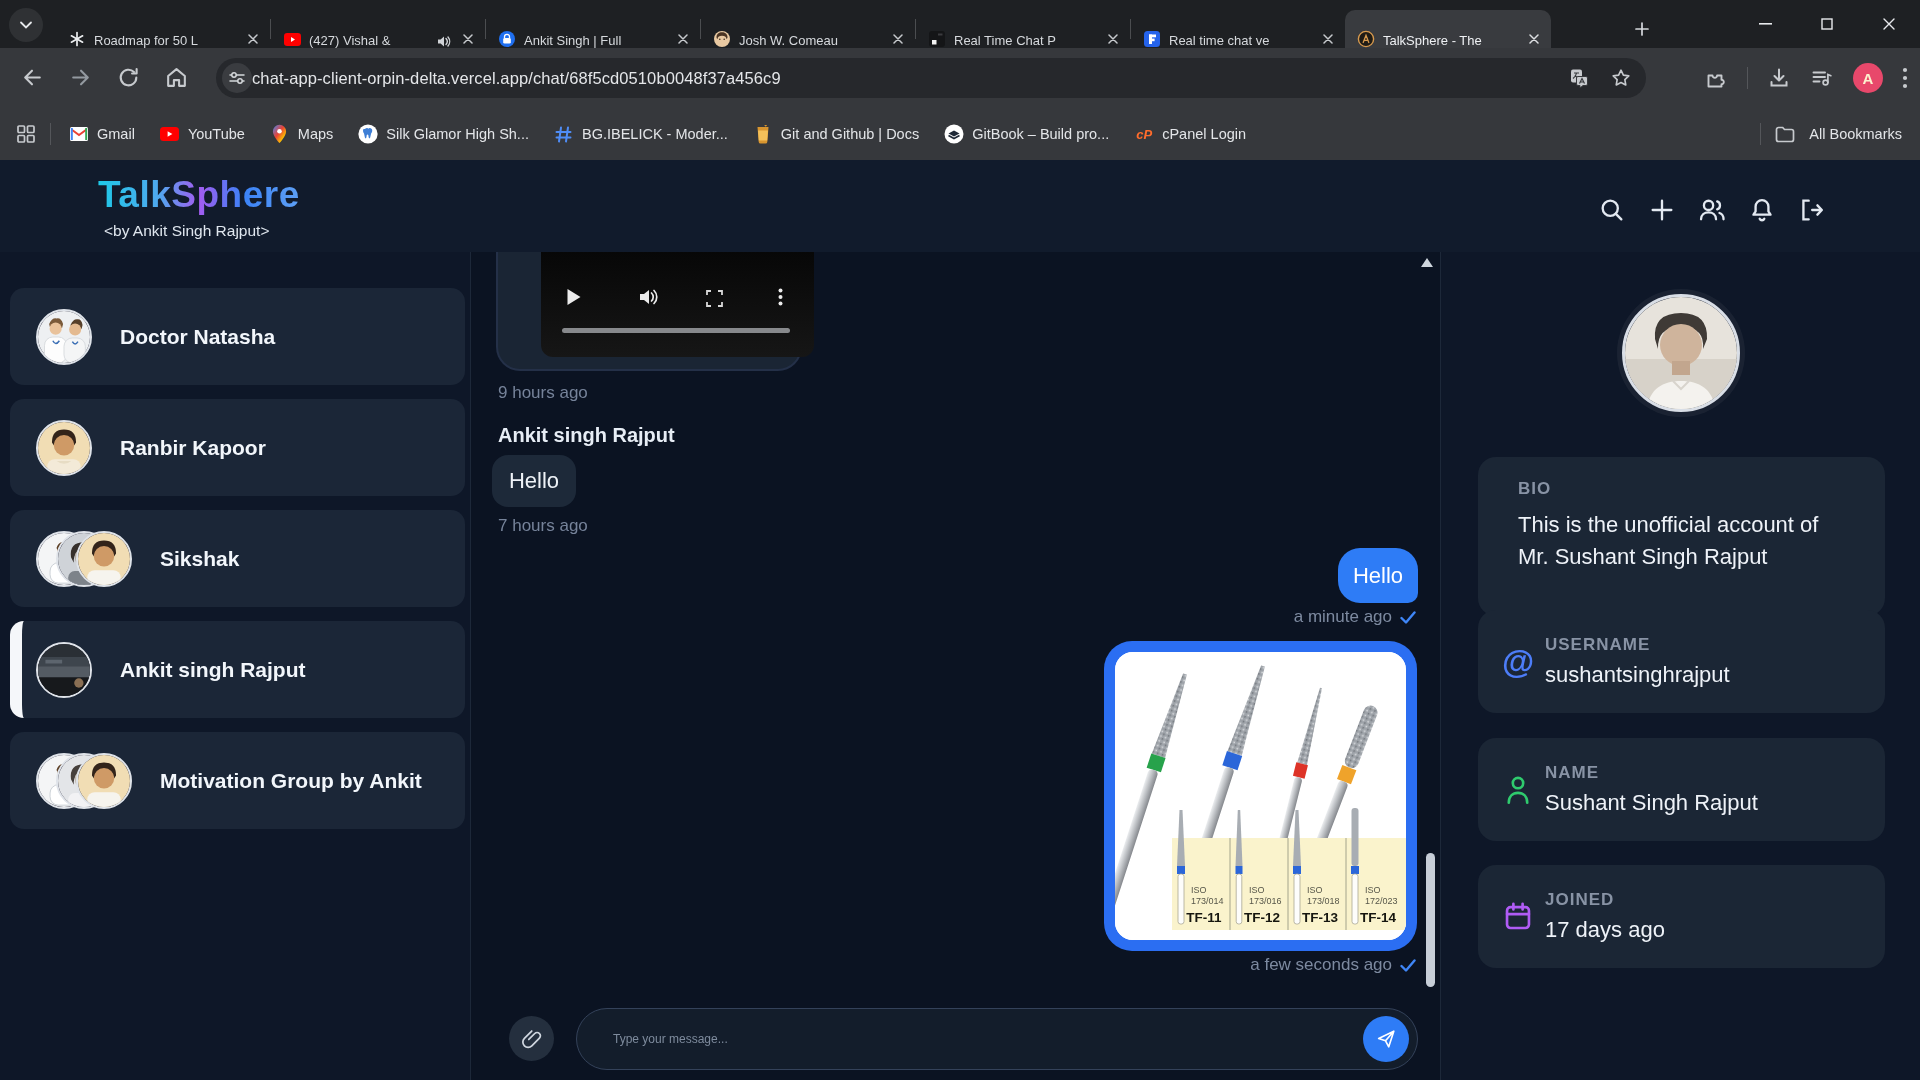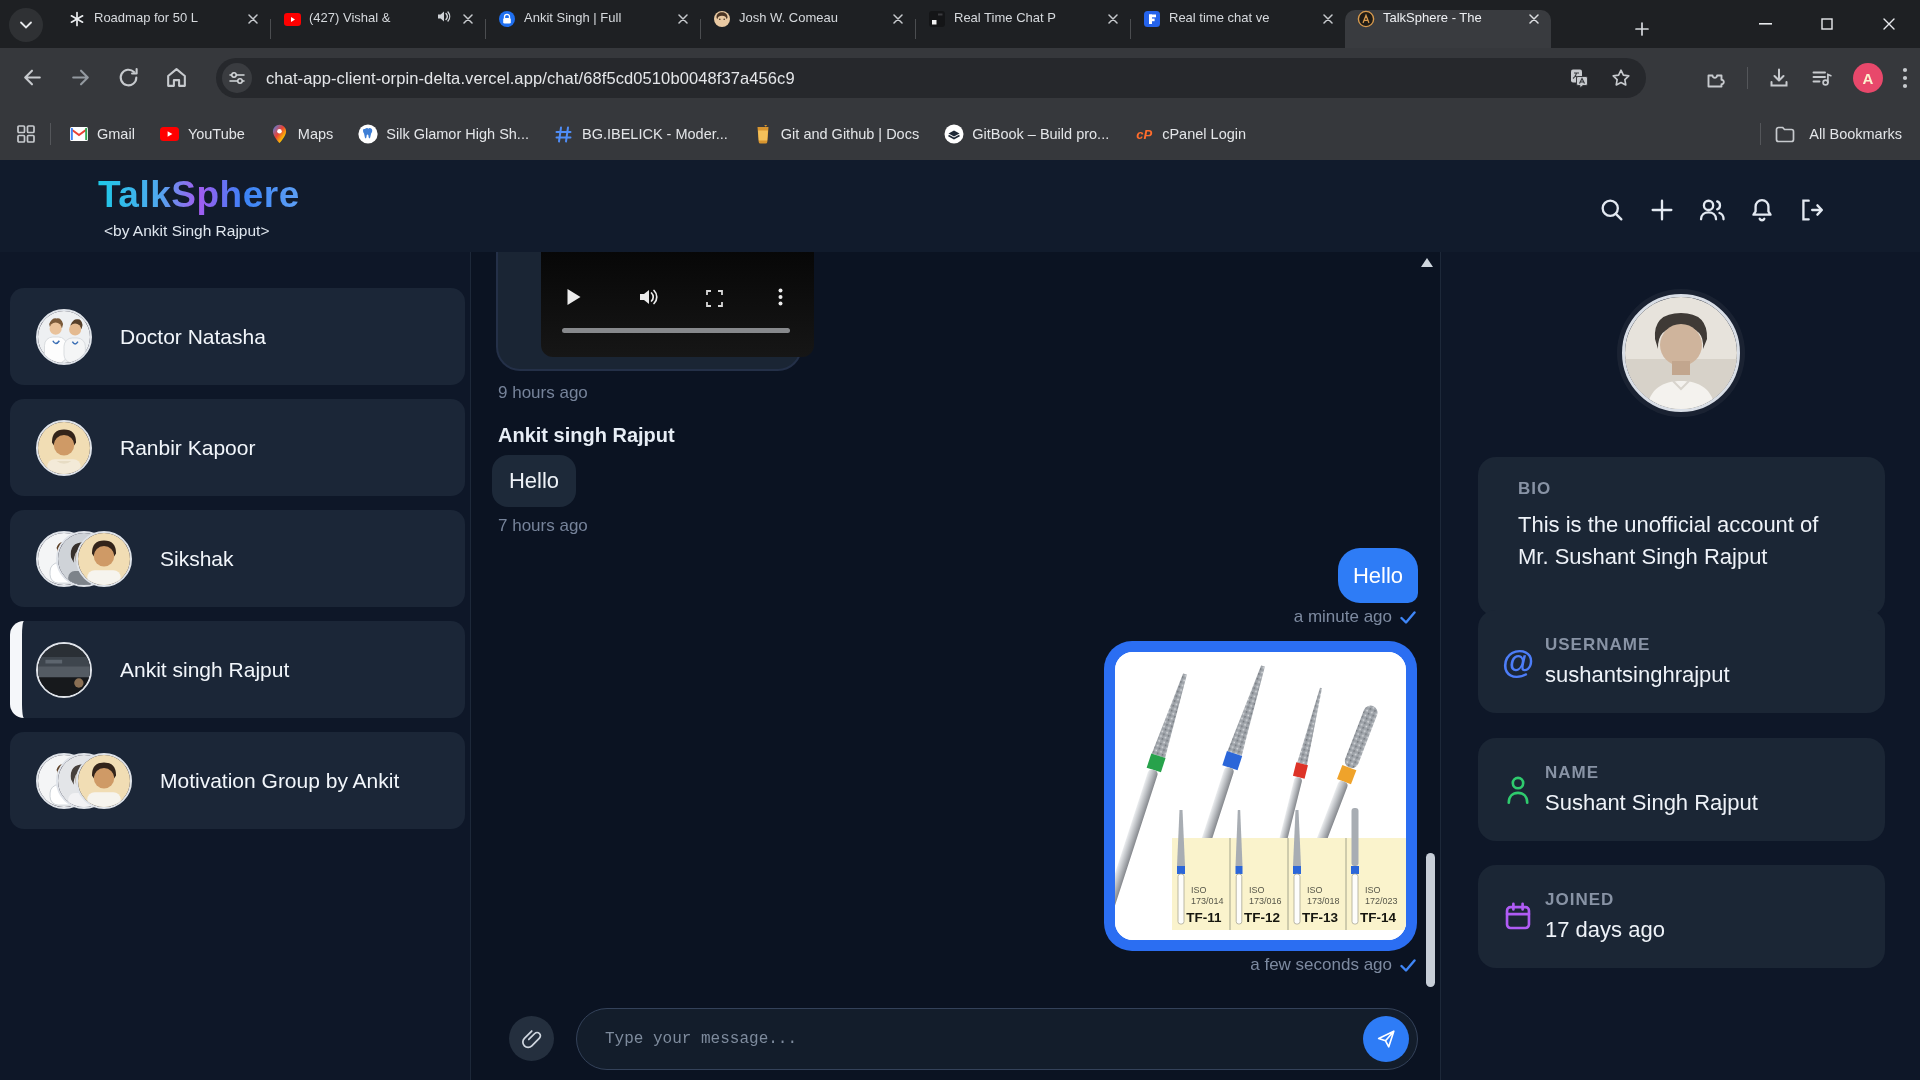--- a/index.html
+++ b/index.html
@@ -4,36 +4,36 @@
 <style>
   *{box-sizing:border-box;margin:0;padding:0}
   html,body{width:1920px;height:1080px;overflow:hidden}
   body{font-family:"Liberation Sans",sans-serif;background:#0c1423;position:relative}
   svg{display:block}
 
   
   #tabstrip{position:absolute;top:0;left:0;width:1920px;height:48px;background:#1e2023}
   .tab-search{position:absolute;left:9px;top:8px;width:34px;height:34px;border-radius:50%;background:#2f3134;display:flex;align-items:center;justify-content:center}
   #tabs{position:absolute;left:56px;top:10px;height:38px;display:flex;align-items:center}
-  .tab{width:214px;height:38px;display:flex;align-items:flex-start;gap:8px;padding:0 8px 0 12px;color:#d6d9dd;font-size:13px;cursor:default;position:relative}
+  .tab{width:214px;height:38px;display:flex;align-items:flex-end;gap:8px;padding:0 8px 0 12px;color:#d6d9dd;font-size:13px;cursor:default;position:relative}
   .tab.active{background:#393b3f;border-radius:10px 10px 0 0;color:#eef0f3;width:206px}
   .tab-title{flex:1;white-space:nowrap;overflow:hidden;-webkit-mask-image:linear-gradient(90deg,#000 82%,transparent);mask-image:linear-gradient(90deg,#000 82%,transparent)}
   .tsep{width:1px;height:20px;background:#4b4d50}
   .fav{width:18px;height:18px;flex-shrink:0;display:flex;align-items:center;justify-content:center}
   .tab-close{width:18px;height:18px;border-radius:50%;display:flex;align-items:center;justify-content:center;flex-shrink:0}
   .newtab{position:absolute;left:1628px;top:15px;width:28px;height:28px;display:flex;align-items:center;justify-content:center}
   #winbtns{position:absolute;right:0;top:0;height:48px;display:flex}
   .winbtn{width:62px;height:48px;display:flex;align-items:center;justify-content:center}
 
   
   #toolbar{position:absolute;top:48px;left:0;width:1920px;height:60px;background:#36383c}
   .navic{position:absolute;top:17px}
   #omnibox{position:absolute;left:216px;top:10px;width:1430px;height:40px;border-radius:20px;background:#26282c;display:flex;align-items:center}
   .sitechip{width:30px;height:30px;border-radius:50%;background:#3a3c40;margin-left:6px;display:flex;align-items:center;justify-content:center}
-  #urltext{margin-left:14px;font-size:16.5px;color:#e4e6e9;letter-spacing:.1px;white-space:nowrap}
+  #urltext{font-size:16.5px;color:#e4e6e9;letter-spacing:.1px;white-space:nowrap}
   .omniright{position:absolute;display:flex;align-items:center}
   #toolright{position:absolute;right:12px;top:0;height:60px;display:flex;align-items:center;gap:19px}
   .tsep2{width:1px;height:22px;background:#54565a}
   .avatarbtn{width:30px;height:30px;border-radius:50%;background:#e8486b;color:#fdf2cf;font-size:15px;font-weight:bold;display:flex;align-items:center;justify-content:center}
 
   
   #bookmarks{position:absolute;top:108px;left:0;width:1920px;height:52px;background:#36383c;display:flex;align-items:center}
   .bm{display:flex;align-items:center;gap:8px;font-size:14.5px;color:#e3e5e8;margin-right:25px;white-space:nowrap}
   .bmicon{width:20px;height:20px;display:flex;align-items:center;justify-content:center}
   #allbm{position:absolute;right:18px;display:flex;align-items:center;gap:14px;font-size:14.5px;color:#e3e5e8}
@@ -47,41 +47,41 @@
   #appsub{position:absolute;left:104px;top:62px;font-size:15.5px;color:#dfe6ee}
   .hicon{position:absolute;top:34px;width:32px;height:32px;display:flex;align-items:center;justify-content:center}
 
   
   #sidebar{position:absolute;left:0;top:92px;width:470px;height:828px;padding-top:36px}
   .sitem{margin:0 5px 14px 10px;height:97px;background:#1b2637;border-radius:14px;display:flex;align-items:center;padding-left:26px}
   .sitem.selected{border-left:12px solid #f5f7fa;padding-left:14px}
   .av{width:56px;height:56px;border-radius:50%;overflow:hidden;flex-shrink:0;border:2px solid #dfe3e9;background:#223}
   .avstack{display:flex}
   .avstack .av+.av{margin-left:-36px}
-  .sname{margin-left:28px;font-size:21px;font-weight:normal;color:#f2f6fb}
+  .sname{margin-left:28px;font-size:21px;font-weight:bold;color:#f2f6fb}
 
   
   #chatcol{position:absolute;left:470px;top:92px;width:971px;height:828px;background:#0b1322;border-left:1px solid #1d2839;border-right:1px solid #1d2839}
   #vidbubble{position:absolute;left:25px;top:0;width:306px;height:119px;background:#1a2534;border:2px solid #243048;border-top:none;border-radius:0 0 24px 24px}
   #video{position:absolute;left:43px;top:0;width:273px;height:105px;background:linear-gradient(#070707,#161616);border-radius:0 0 12px 12px}
   .vctl{position:absolute;width:30px;height:30px;display:flex;align-items:center;justify-content:center}
   #vprogress{position:absolute;left:21px;top:76px;width:228px;height:5px;border-radius:3px;background:#87898c}
   .tstamp{position:absolute;font-size:17px;color:#76839a}
   #sendername{position:absolute;left:27px;top:172px;font-size:20px;font-weight:bold;color:#e7edf5}
   #inbubble{position:absolute;left:21px;top:203px;width:84px;height:52px;background:#1d2939;border-radius:16px;display:flex;align-items:center;justify-content:center;font-size:22px;color:#eef2f7}
   #outbubble{position:absolute;left:867px;top:296px;width:80px;height:55px;background:#2e7cf6;border-radius:22px 22px 10px 22px;display:flex;align-items:center;justify-content:center;font-size:22px;color:#fff}
   .meta{position:absolute;right:24px;display:flex;align-items:center;gap:8px;font-size:17px;color:#7d8aa0}
   #imgcard{position:absolute;left:633px;top:389px;width:313px;height:310px;background:#2b6ef2;border-radius:28px;padding:11px}
   #imginner{width:291px;height:288px;border-radius:18px;overflow:hidden;background:#fff}
   #chatscroll-arrow{position:absolute;right:7px;top:6px;width:0;height:0;border-left:6px solid transparent;border-right:6px solid transparent;border-bottom:9px solid #cfd6de}
   #chatscroll-thumb{position:absolute;right:5px;top:601px;width:9px;height:134px;border-radius:5px;background:#c7ced8}
   
   #clipbtn{position:absolute;left:38px;top:764px;width:45px;height:45px;border-radius:50%;background:#242f3e;display:flex;align-items:center;justify-content:center}
   #msgpill{position:absolute;left:105px;top:756px;width:842px;height:62px;border-radius:31px;background:#131d2b;border:1.5px solid #34425a;display:flex;align-items:center}
-  #msginput{flex:1;margin-left:28px;background:transparent;border:none;outline:none;font-size:16px;color:#e2e8f0;font-family:Liberation Mono, monospace}
+  #msginput{flex:1;margin-left:36px;background:transparent;border:none;outline:none;font-size:12px;color:#e2e8f0;font-family:Liberation Sans, sans-serif}
   #msginput::placeholder{color:#7e8b9d}
   #sendbtn{width:46px;height:46px;border-radius:50%;background:#2e7cf6;margin-right:8px;flex-shrink:0;display:flex;align-items:center;justify-content:center}
 
   
   #rightpanel{position:absolute;left:1441px;top:92px;width:479px;height:828px}
   #bigavatar{position:absolute;left:181px;top:42px;width:118px;height:118px;border-radius:50%;overflow:hidden;border:3px solid #d9dee6;box-shadow:0 0 0 5px rgba(255,255,255,.05)}
   .pcard{position:absolute;left:37px;width:407px;background:#1b2635;border-radius:18px}
   .plabel{font-size:17px;font-weight:bold;letter-spacing:1px;color:#8893a5}
   .pvalue{font-size:22px;font-weight:normal;color:#eef2f8;margin-top:7px}
   #biocard{top:205px;height:159px;padding:22px 40px}

